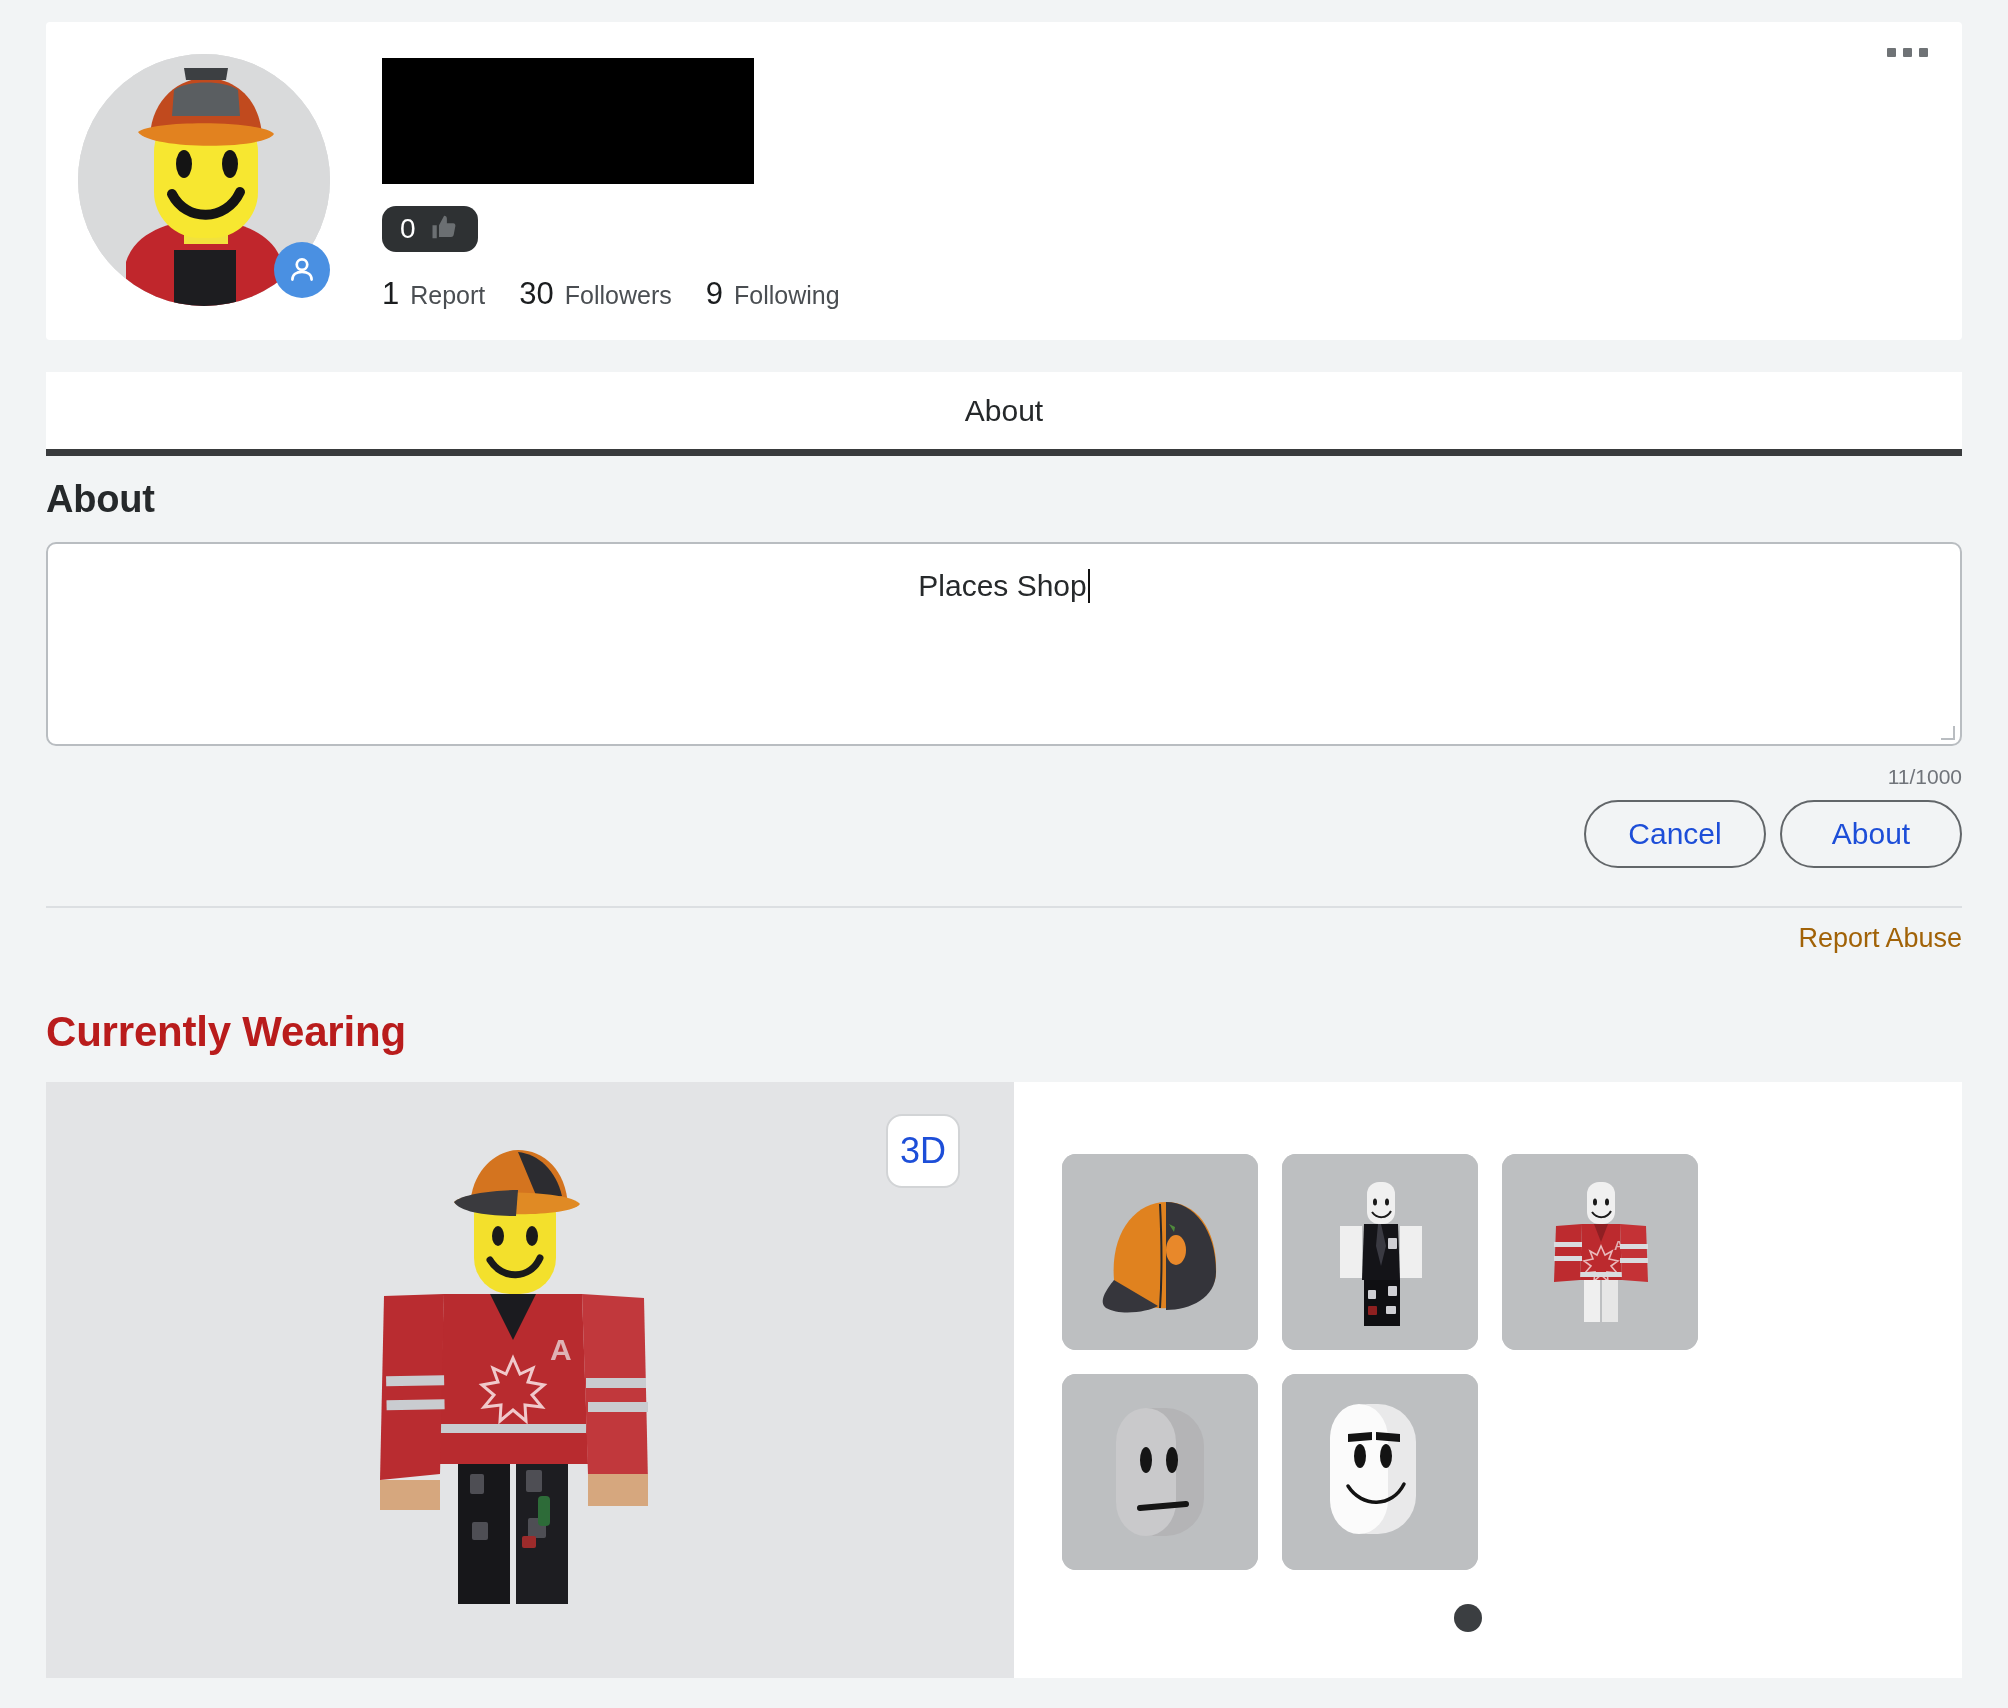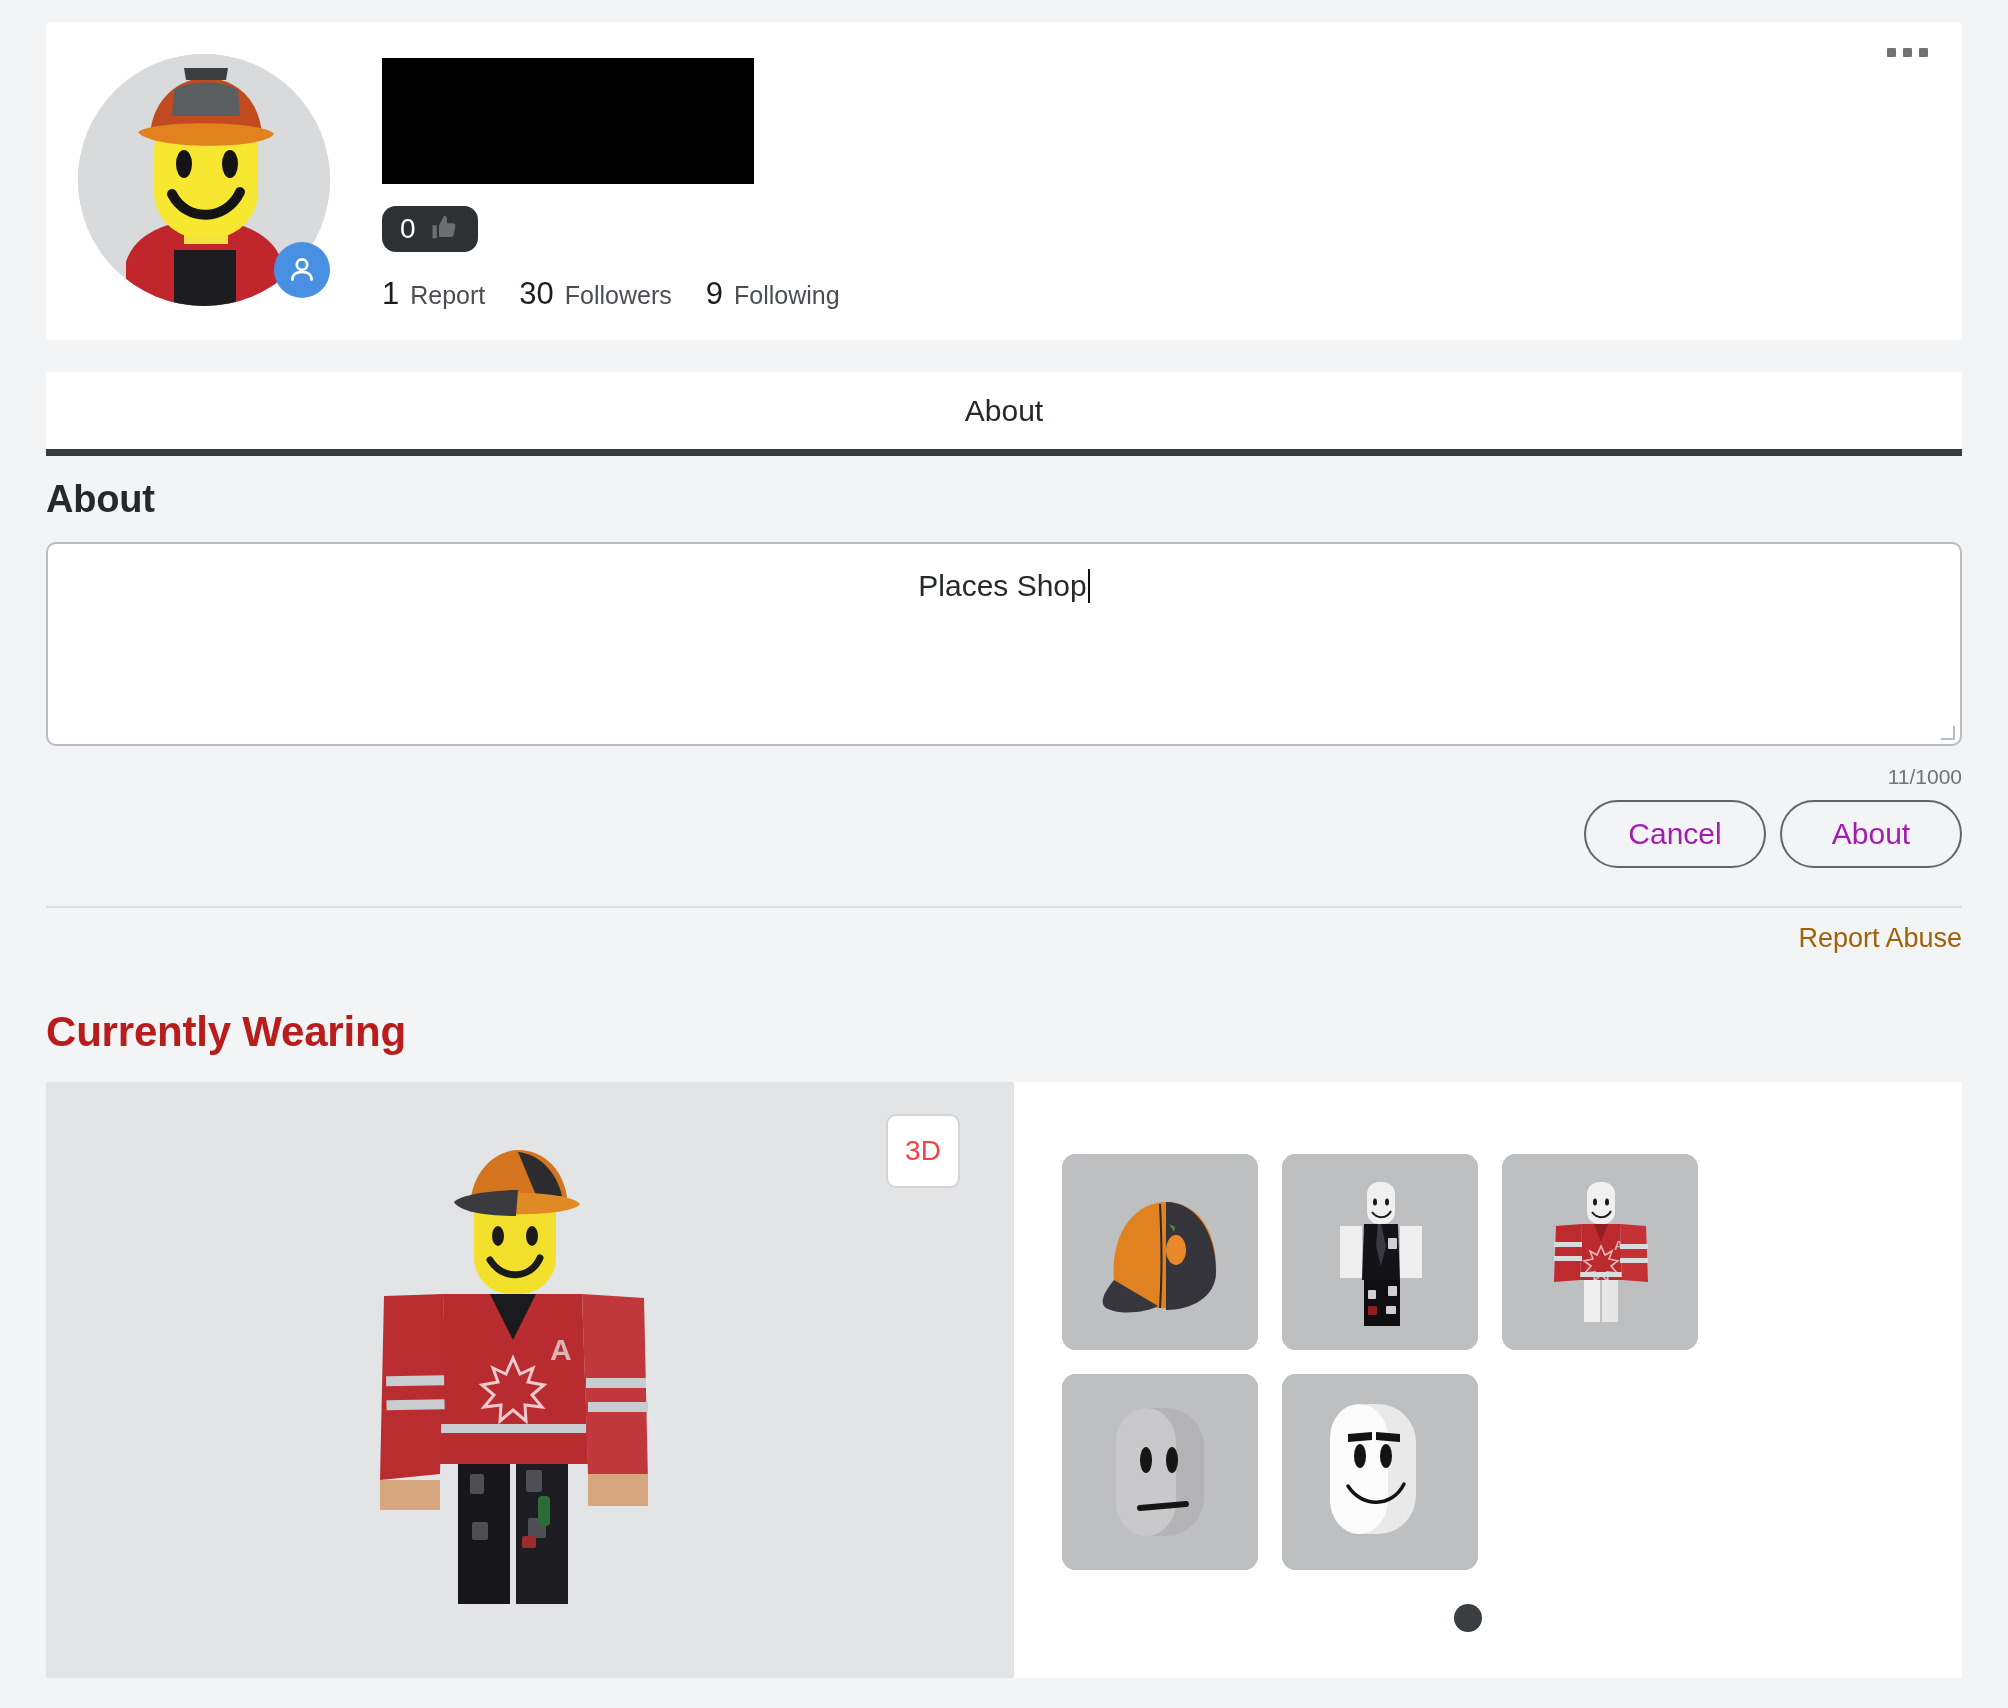--- a/index.html
+++ b/index.html
@@ -223,21 +223,21 @@
     gap: 14px;
   }
   .btn-pill {
     min-width: 182px;
     height: 68px;
     border-radius: 34px;
     border: 2px solid #626669;
     background: #f2f4f5;
     font-family: "Liberation Sans", sans-serif;
     font-size: 30px;
-    color: #a21caf;
+    color: #1d4ed8;
     cursor: pointer;
     padding: 0 30px;
   }
 
   .divider {
     position: absolute;
     left: 46px;
     top: 906px;
     width: 1916px;
     height: 2px;
@@ -283,24 +283,24 @@
   }
 
   .btn-3d {
     position: absolute;
     right: 54px;
     top: 32px;
     width: 74px;
     height: 74px;
     background: #ffffff;
     border: 2px solid #d2d4d6;
-    border-radius: 10px;
+    border-radius: 16px;
     font-family: "Liberation Sans", sans-serif;
-    font-size: 28px;
-    color: #ef4444;
+    font-size: 36px;
+    color: #1d4ed8;
     cursor: pointer;
   }
 
   .items-panel {
     flex: 1 1 auto;
     background: #ffffff;
     position: relative;
     padding: 72px 0 0 48px;
   }
 

